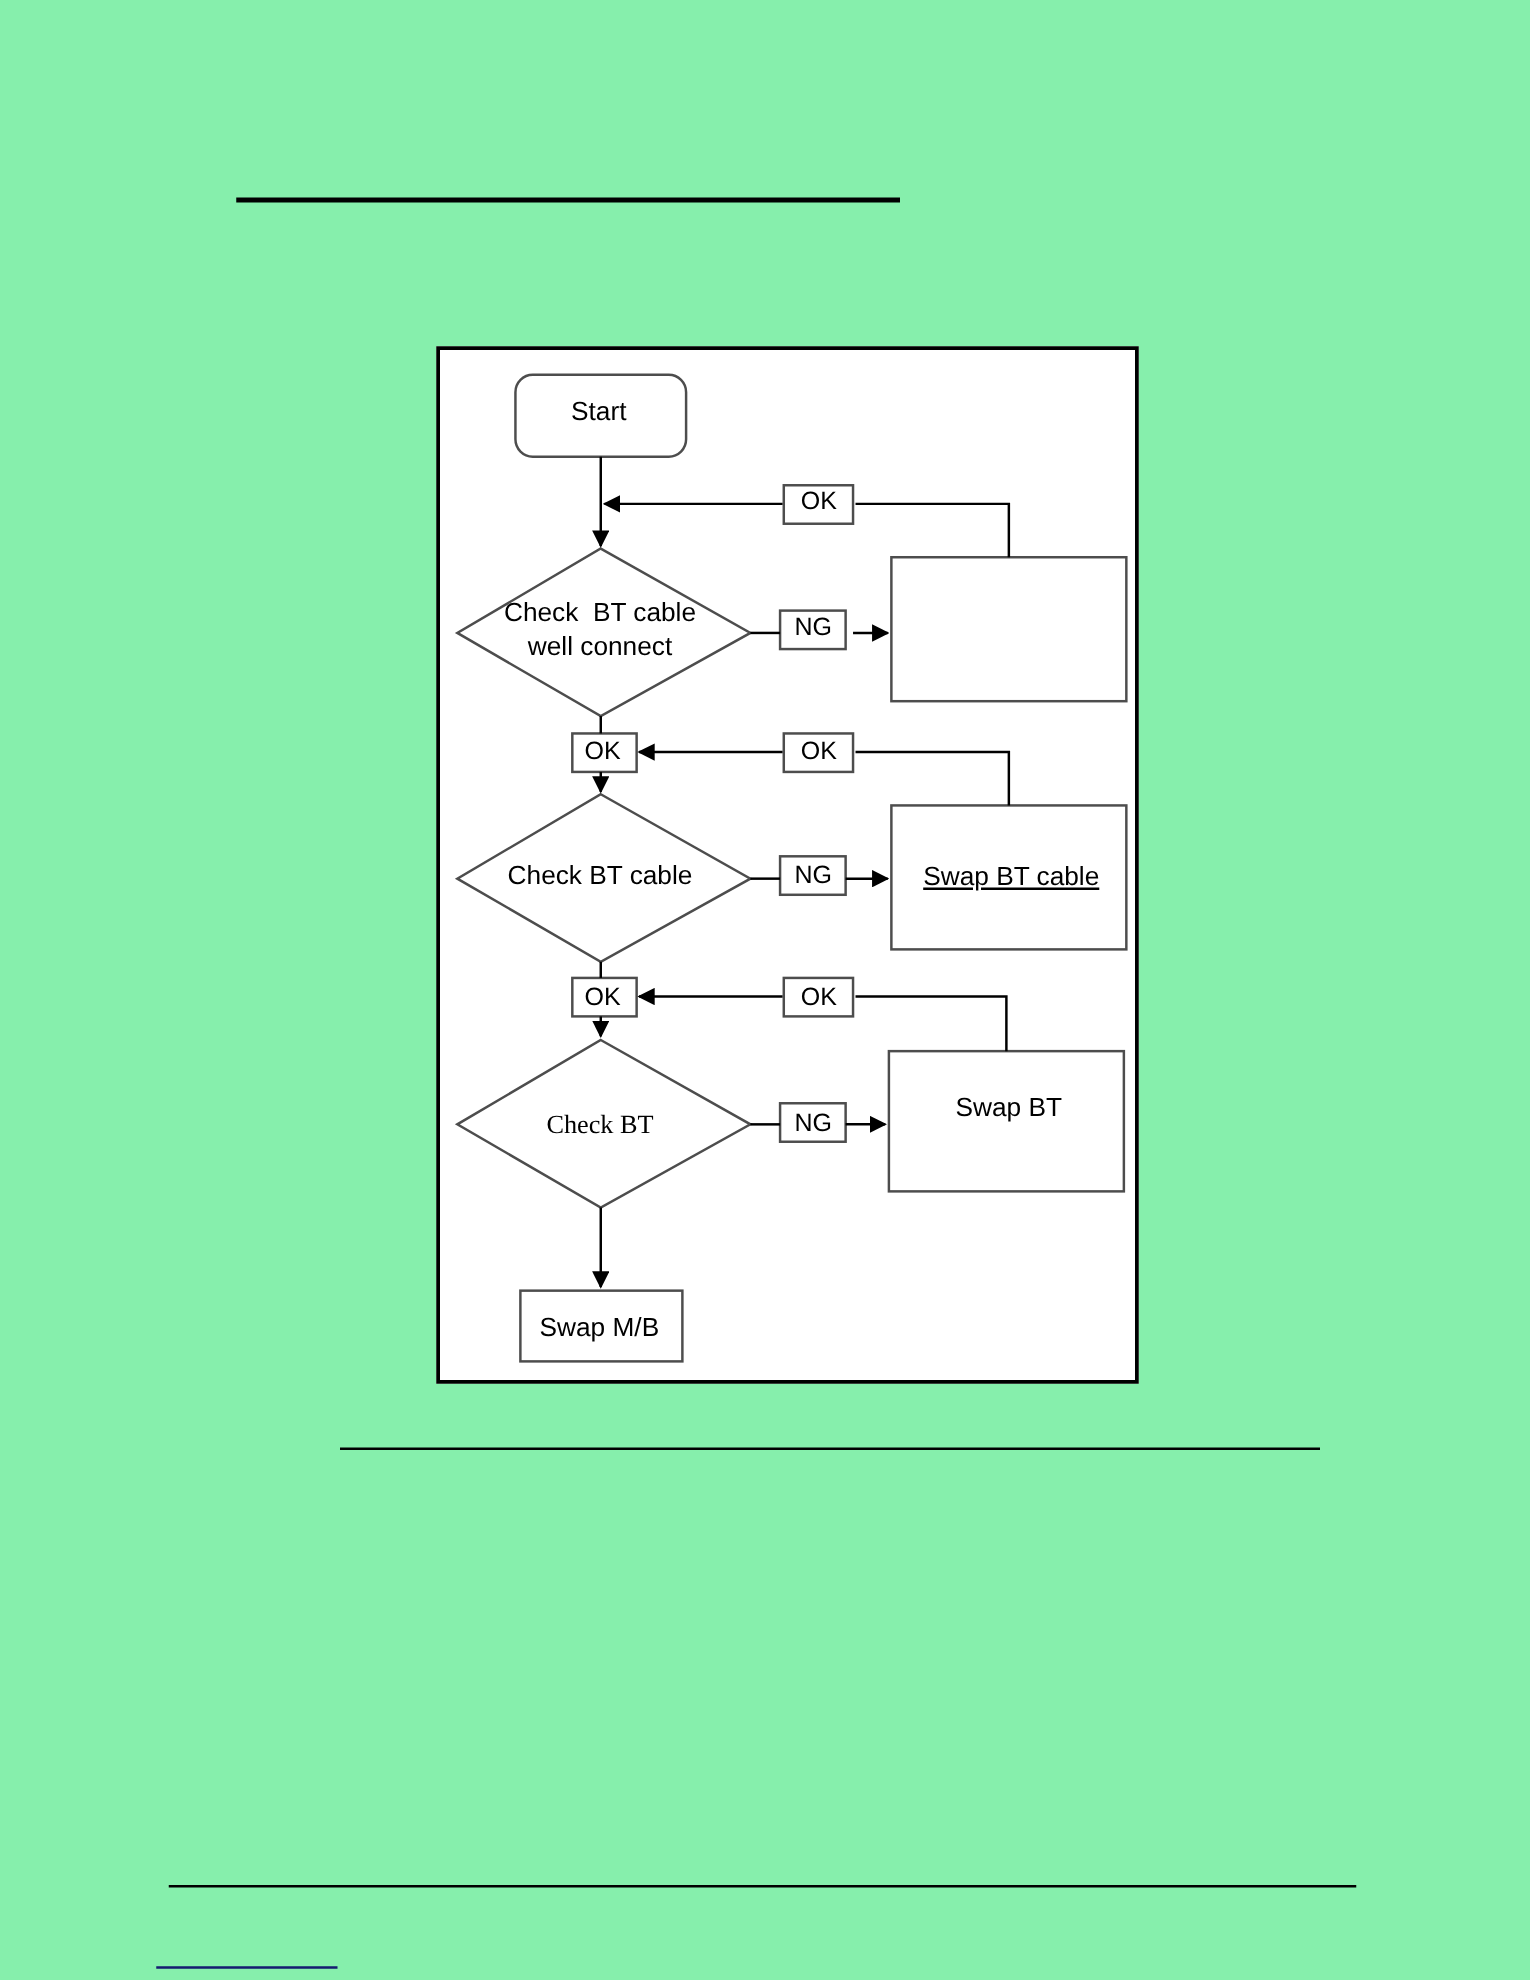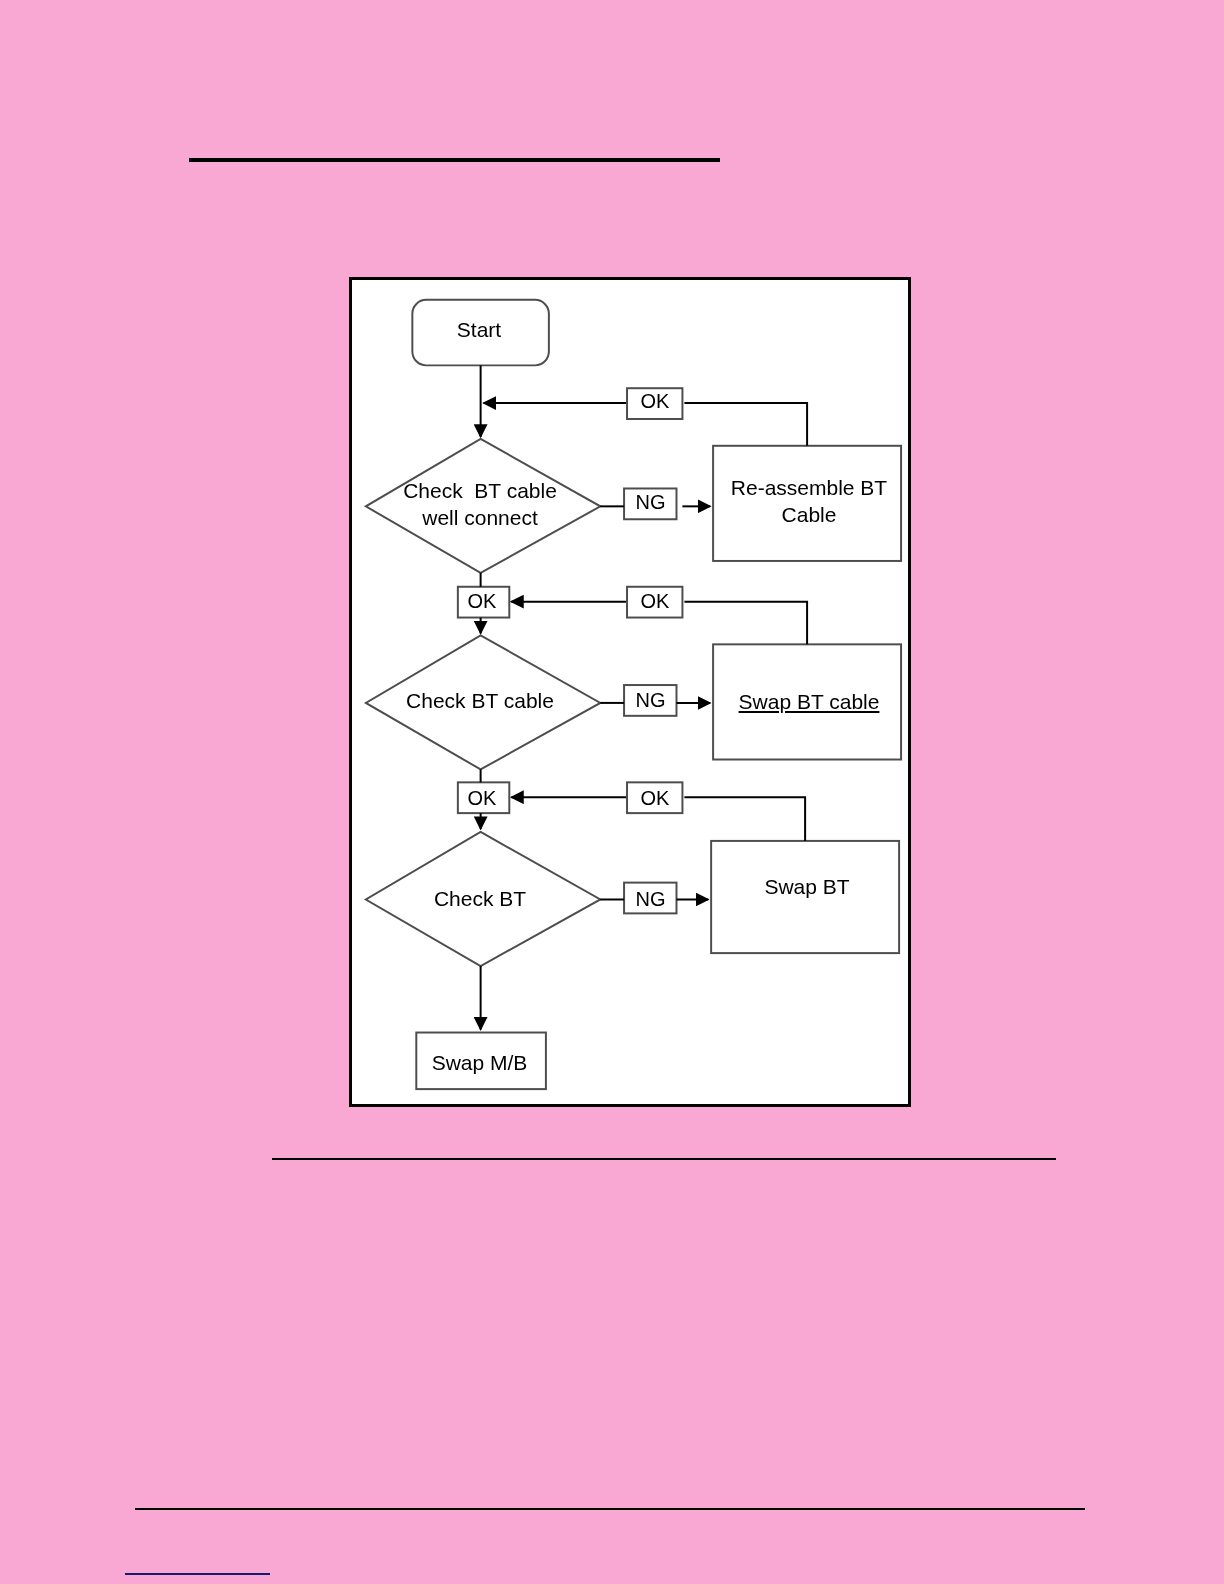--- a/index.html
+++ b/index.html
@@ -12,21 +12,21 @@
     height: 1584px;
     position: relative;
     font-family: "Liberation Sans", sans-serif;
     color: #000000;
     overflow: hidden;
   }
 
   .page {
     position: absolute;
     inset: 0;
-    background: #f9a8d4;
+    background: #86efac;
   }
 
   
   .rule-header {
     position: absolute;
     left: 189px;
     top: 158px;
     width: 531px;
     height: 4px;
     background: #000000;
@@ -91,21 +91,21 @@
   }
 
   .t-start  { left: 410px; top: 297px; width: 138px; height: 66px;  font-size: 21px; }
   .t-reasm  { left: 714px; top: 444px; width: 190px; height: 116px; font-size: 21px; }
   .t-swapc  { left: 714px; top: 644px; width: 190px; height: 116px; font-size: 21px; text-decoration: underline; }
   .t-swapbt { left: 712px; top: 842px; width: 190px; height: 90px; font-size: 21px; }
   .t-swapmb { left: 414px; top: 1035px; width: 131px; height: 57px; font-size: 21px; text-align: center; }
 
   .t-d1 { left: 378px; top: 470px; width: 204px; height: 70px; font-size: 21px; }
   .t-d2 { left: 378px; top: 668px; width: 204px; height: 66px; font-size: 21px; }
-  .t-d3 { left: 378px; top: 866px; width: 204px; height: 66px; font-size: 21px; }
+  .t-d3 { left: 378px; top: 866px; width: 204px; height: 66px; font-size: 21px; font-family: Liberation Serif, serif; }
 
   .t-lab { font-size: 20px; }
   .l-ok1 { left: 627px; top: 386px; width: 56px; height: 31px; }
   .l-ng1 { left: 624px; top: 487px; width: 53px; height: 31px; }
   .l-okA { left: 456px; top: 586px; width: 52px; height: 31px; }
   .l-ok2 { left: 627px; top: 586px; width: 56px; height: 31px; }
   .l-ng2 { left: 624px; top: 685px; width: 53px; height: 31px; }
   .l-okB { left: 456px; top: 783px; width: 52px; height: 31px; }
   .l-ok3 { left: 627px; top: 783px; width: 56px; height: 31px; }
   .l-ng3 { left: 624px; top: 884px; width: 53px; height: 31px; }
@@ -178,22 +178,20 @@
         <path d="M277,521 L161,521" marker-end="url(#arrow)"></path>
 
         <path d="M130,691 L130,755" marker-end="url(#arrow)"></path>
       </g>
     </svg>
   </div>
 
   <div class="node-label t-start">Start</div>
   <div class="node-label t-d1">Check  BT cable
 well connect</div>
-  <div class="node-label t-reasm">Re-assemble BT
-Cable</div>
   <div class="node-label t-d2">Check BT cable</div>
   <div class="node-label t-swapc">Swap BT cable</div>
   <div class="node-label t-d3">Check BT</div>
   <div class="node-label t-swapbt">Swap BT</div>
   <div class="node-label t-swapmb">Swap M/B</div>
 
   <div class="node-label t-lab l-ok1">OK</div>
   <div class="node-label t-lab l-ng1">NG</div>
   <div class="node-label t-lab l-okA">OK</div>
   <div class="node-label t-lab l-ok2">OK</div>

